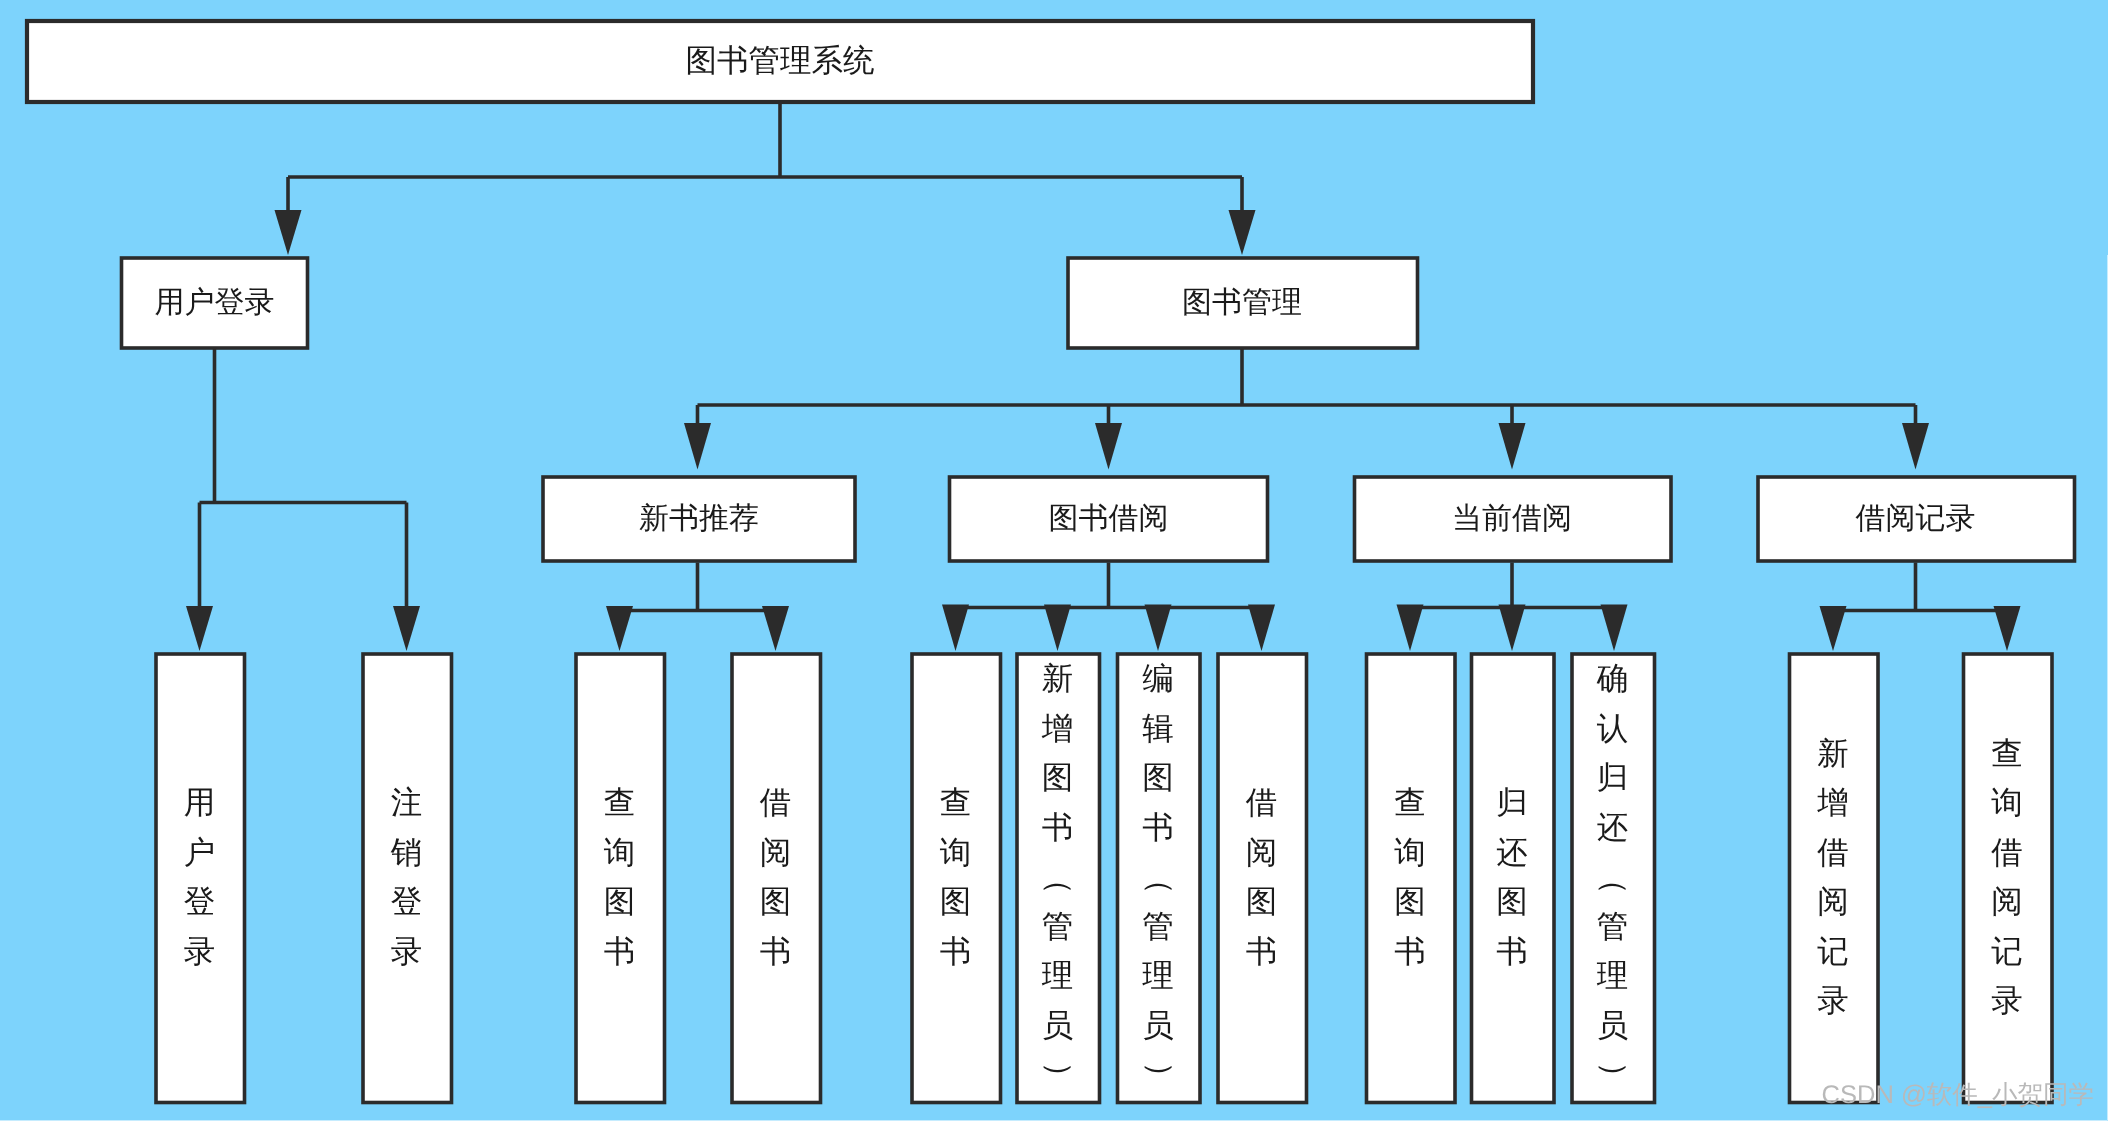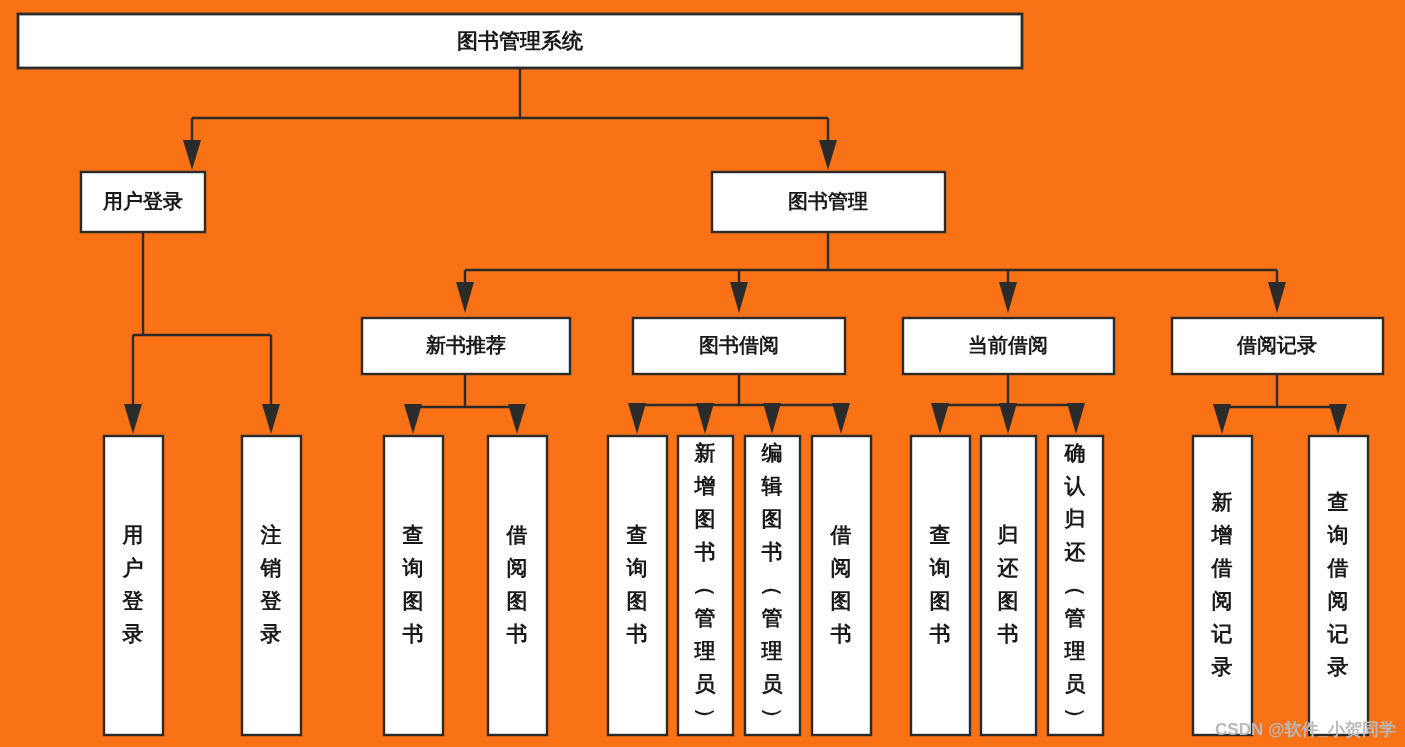--- a/index.html
+++ b/index.html
@@ -7,23 +7,22 @@
     padding: 0;
     background: #ffffff;
   }
   body {
     font-family: "Liberation Sans", "DejaVu Sans", sans-serif;
   }
   #diagram-root {
     position: relative;
     width: 1405px;
     height: 747px;
-    background: #f97316;
+    background: #7dd3fc;
     overflow: hidden;
-    font-weight: bold;
   }
   svg#tree-svg {
     position: absolute;
     left: 0;
     top: 0;
     width: 1405px;
     height: 747px;
     display: block;
   }
   .node-box {

